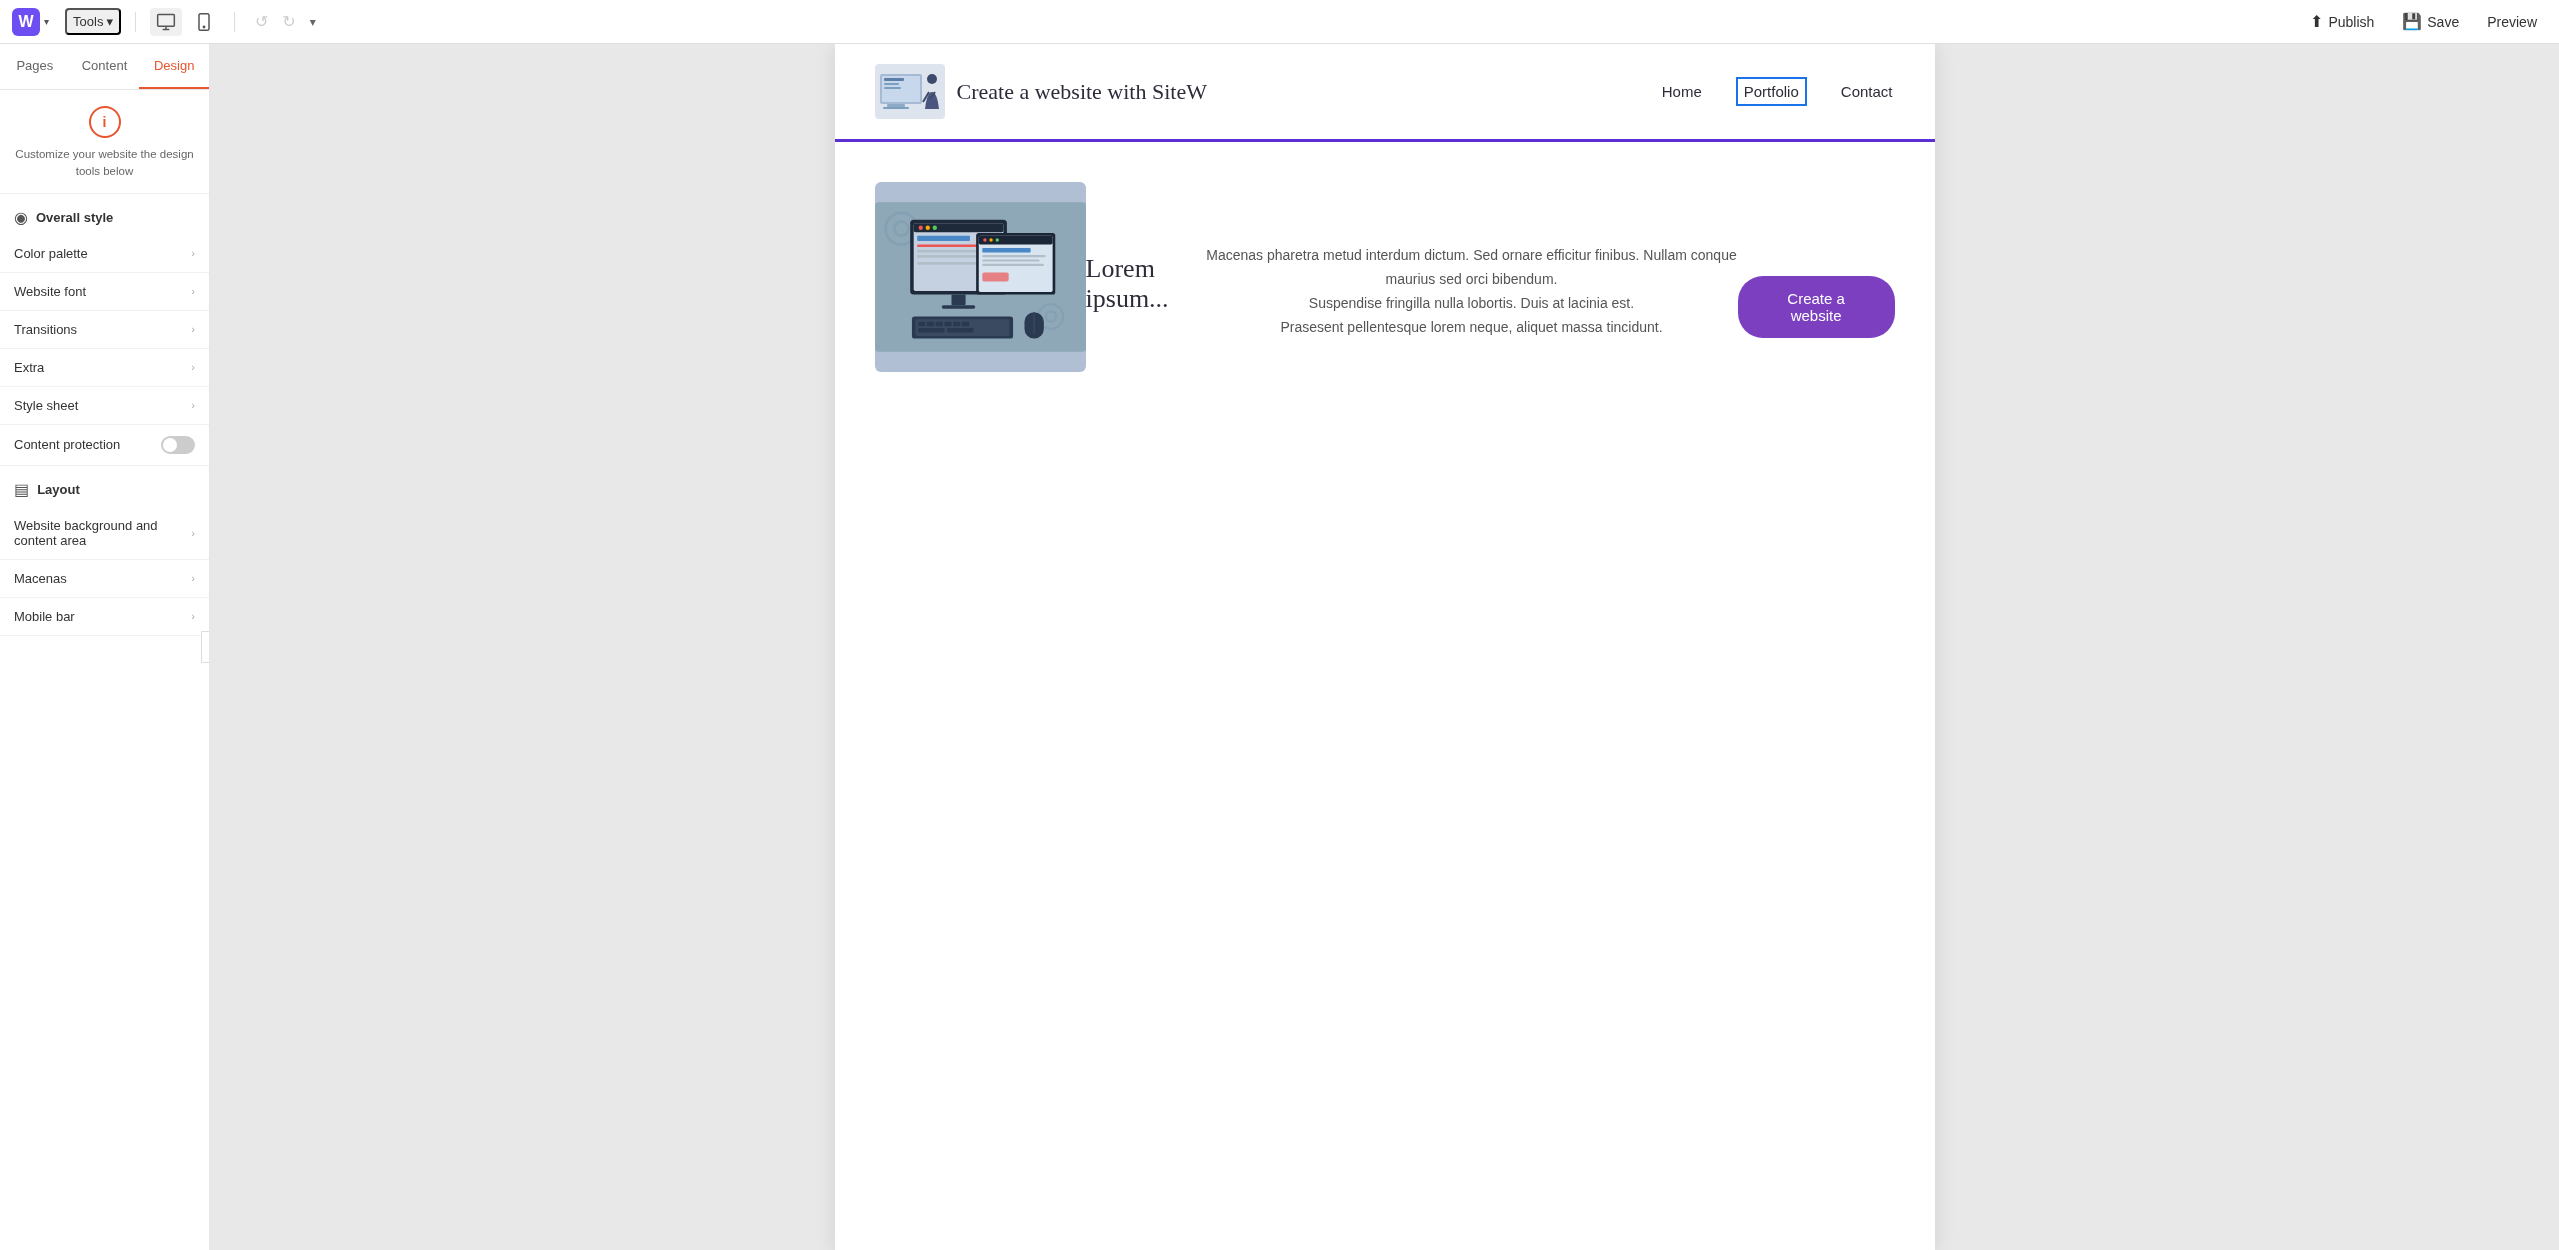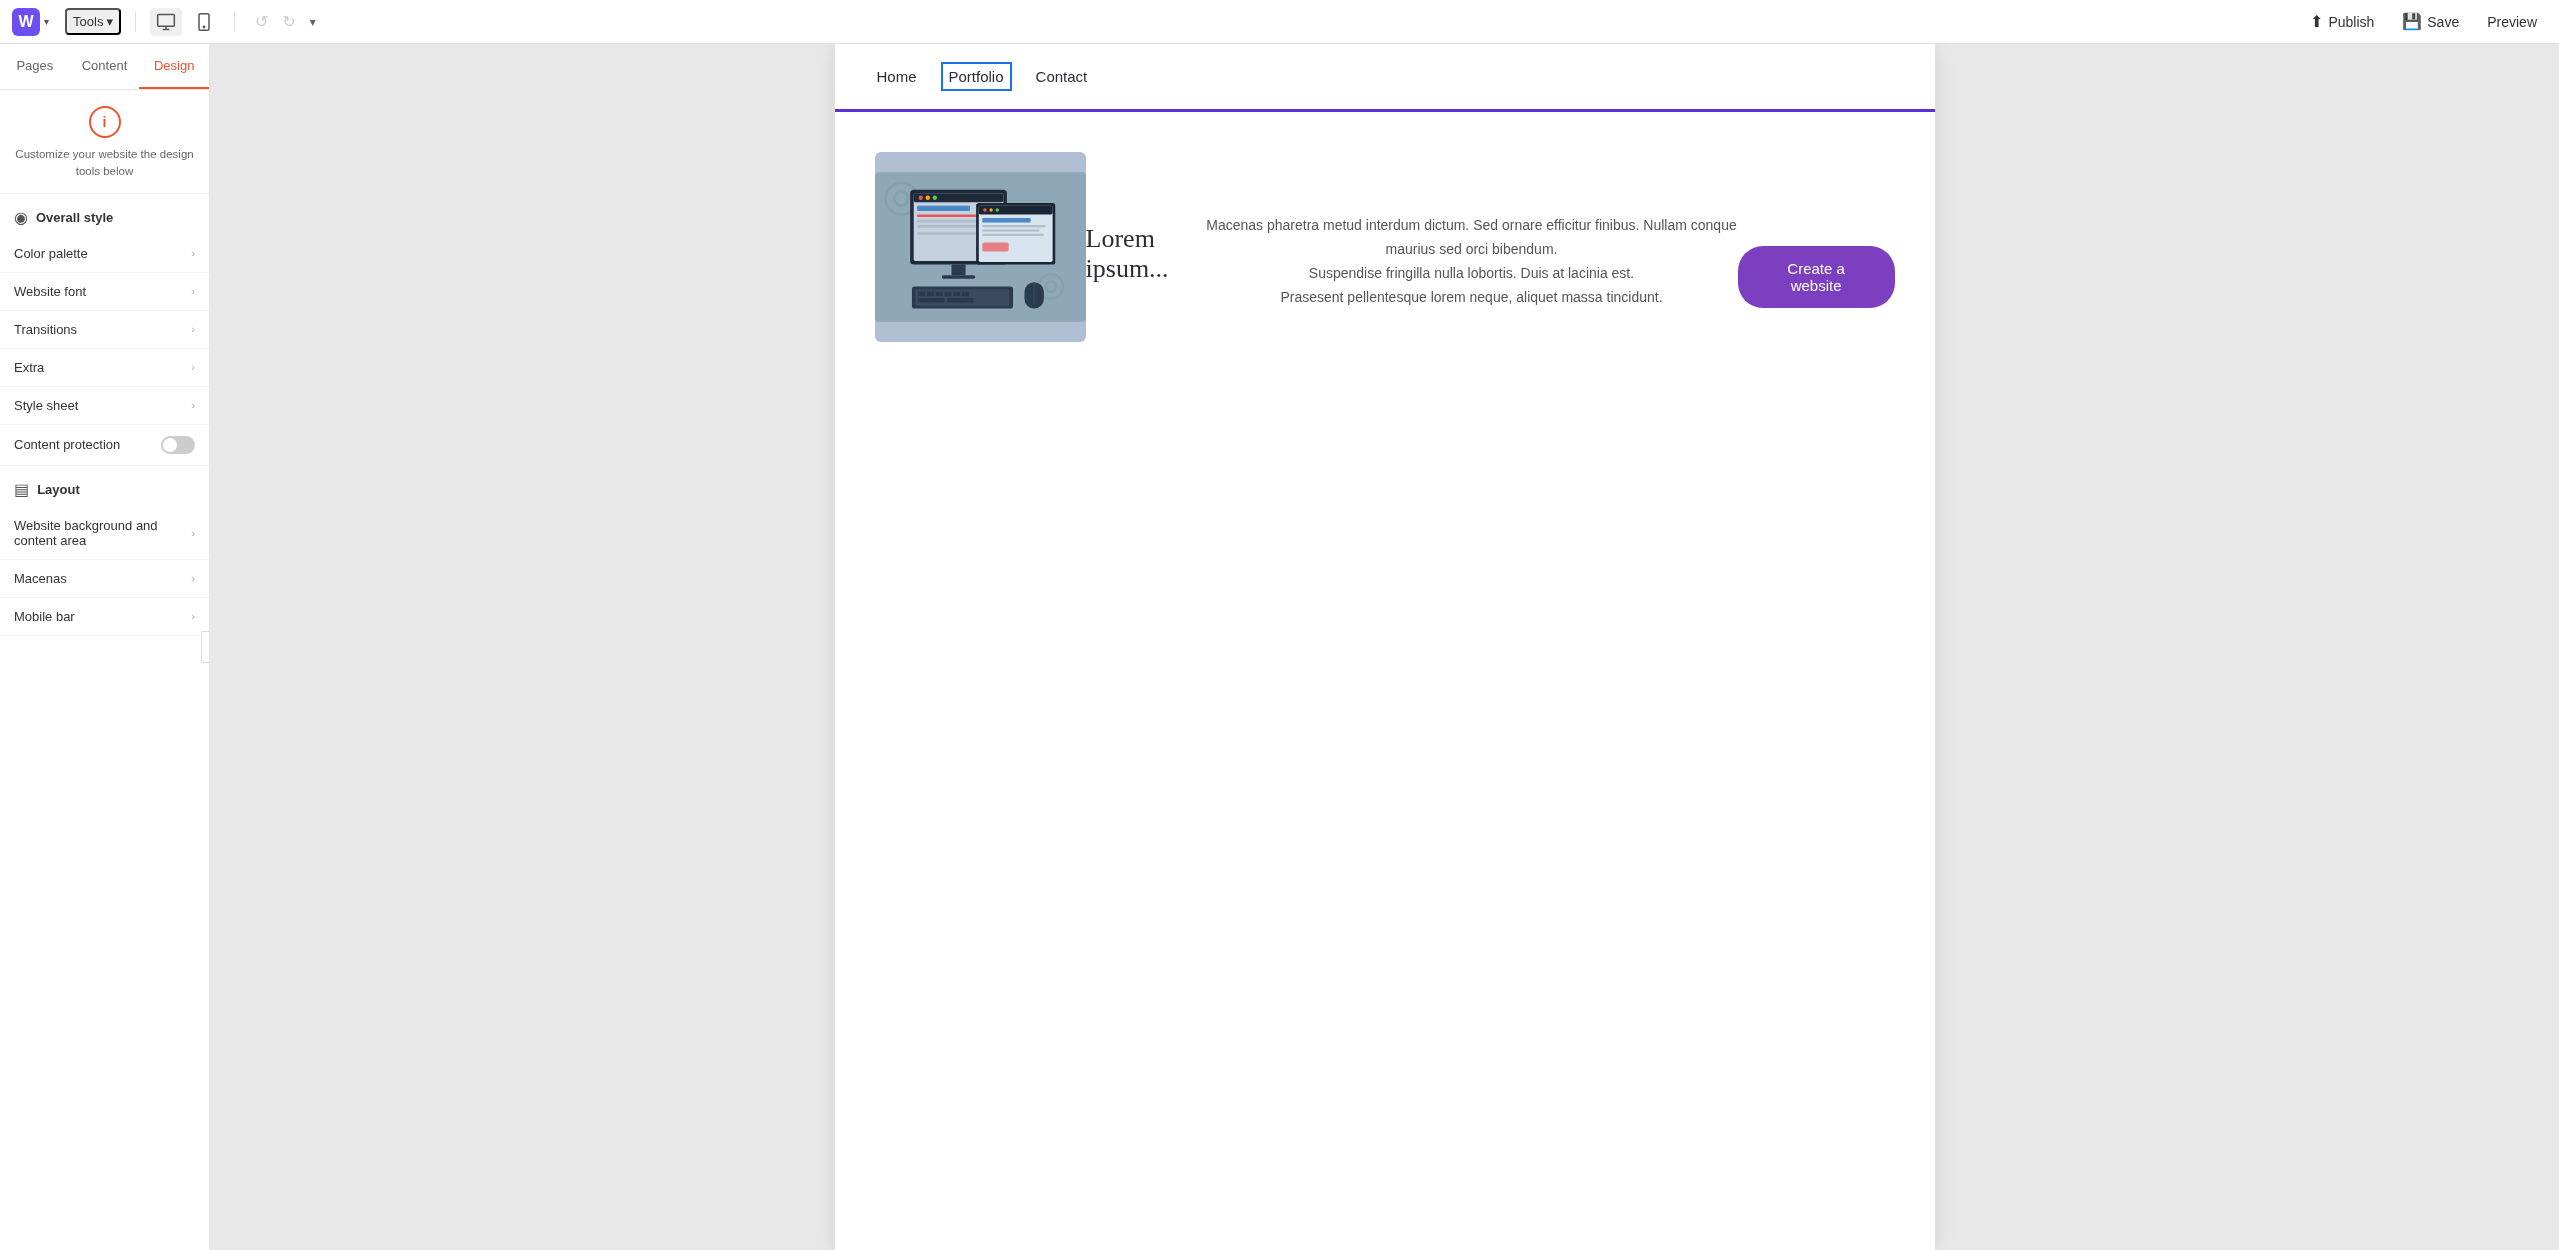--- a/index.html
+++ b/index.html
@@ -227,21 +227,21 @@
       background: #dde4ee;
       border-radius: 4px;
       display: flex; align-items: center; justify-content: center;
       overflow: hidden;
     }
     .site-title {
       font-size: 22px; font-weight: 300; color: #2d2d3a;
       font-family: serif;
     }
     .site-nav {
-      display: flex; gap: 24px; align-items: center;
+      display: flex; gap: 34px; align-items: center;
     }
     .nav-item {
       font-size: 15px; color: #2d2d3a; cursor: pointer;
       padding: 4px 2px;
       text-decoration: none;
     }
     .nav-item.selected {
       outline: 2px solid #1a73e8;
       padding: 4px 6px;
     }
@@ -413,20 +413,41 @@
     </div>
 
     <div class="collapse-btn">‹</div>
 
   </div>
 
   <div id="canvas">
     <div class="website-preview">
 
       <div class="site-header">
+        <div class="site-logo-area">
+
+          <div class="site-logo-img">
+            <svg viewBox="0 0 70 55" fill="none" xmlns="http://www.w3.org/2000/svg">
+
+              <rect x="5" y="10" width="42" height="30" rx="2" fill="#8fa8c8" opacity="0.7"></rect>
+              <rect x="7" y="12" width="38" height="26" rx="1" fill="#c8d8ec"></rect>
+              <rect x="9" y="14" width="20" height="3" rx="1" fill="#5b7fa6"></rect>
+              <rect x="9" y="19" width="15" height="2" rx="1" fill="#7a9fc0"></rect>
+              <rect x="9" y="23" width="17" height="2" rx="1" fill="#7a9fc0"></rect>
+              <rect x="12" y="40" width="18" height="3" rx="1" fill="#8fa8c8"></rect>
+              <rect x="8" y="43" width="26" height="2" rx="1" fill="#7a9fc0"></rect>
+
+              <circle cx="57" cy="15" r="5" fill="#3d4a6b"></circle>
+              <path d="M50 45 Q52 28 57 28 Q62 28 64 45" fill="#4a5580"></path>
+              <path d="M54 28 L48 38" stroke="#3d4a6b" stroke-width="2"></path>
+              <path d="M60 28 L55 35" stroke="#3d4a6b" stroke-width="2"></path>
+            </svg>
+          </div>
+          <span class="site-title">Create a website with SiteW</span>
+        </div>
 
         <nav class="site-nav">
           <a class="nav-item">Home</a>
           <a class="nav-item selected">Portfolio</a>
           <a class="nav-item">Contact</a>
         </nav>
       </div>
 
       <div class="accent-line"></div>
 

